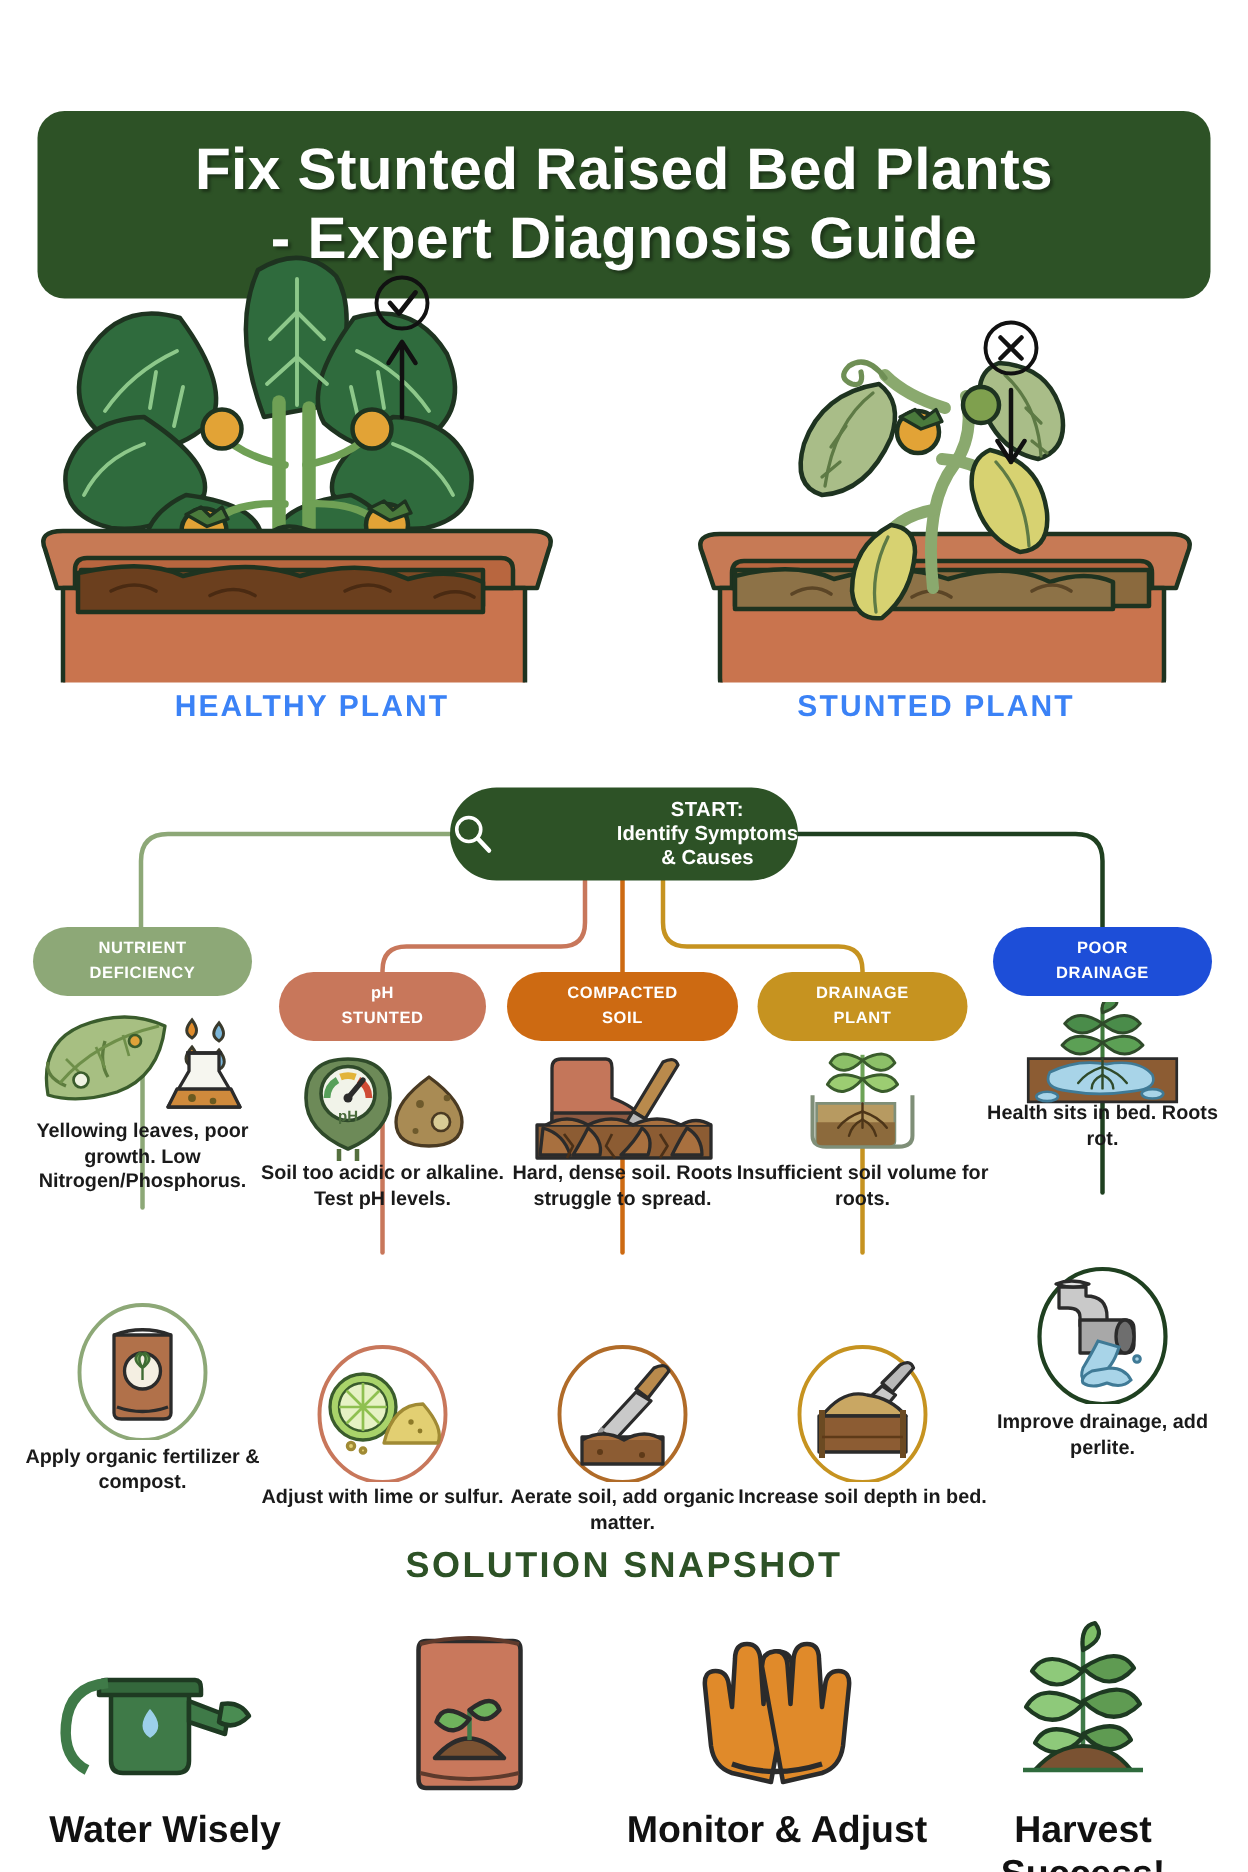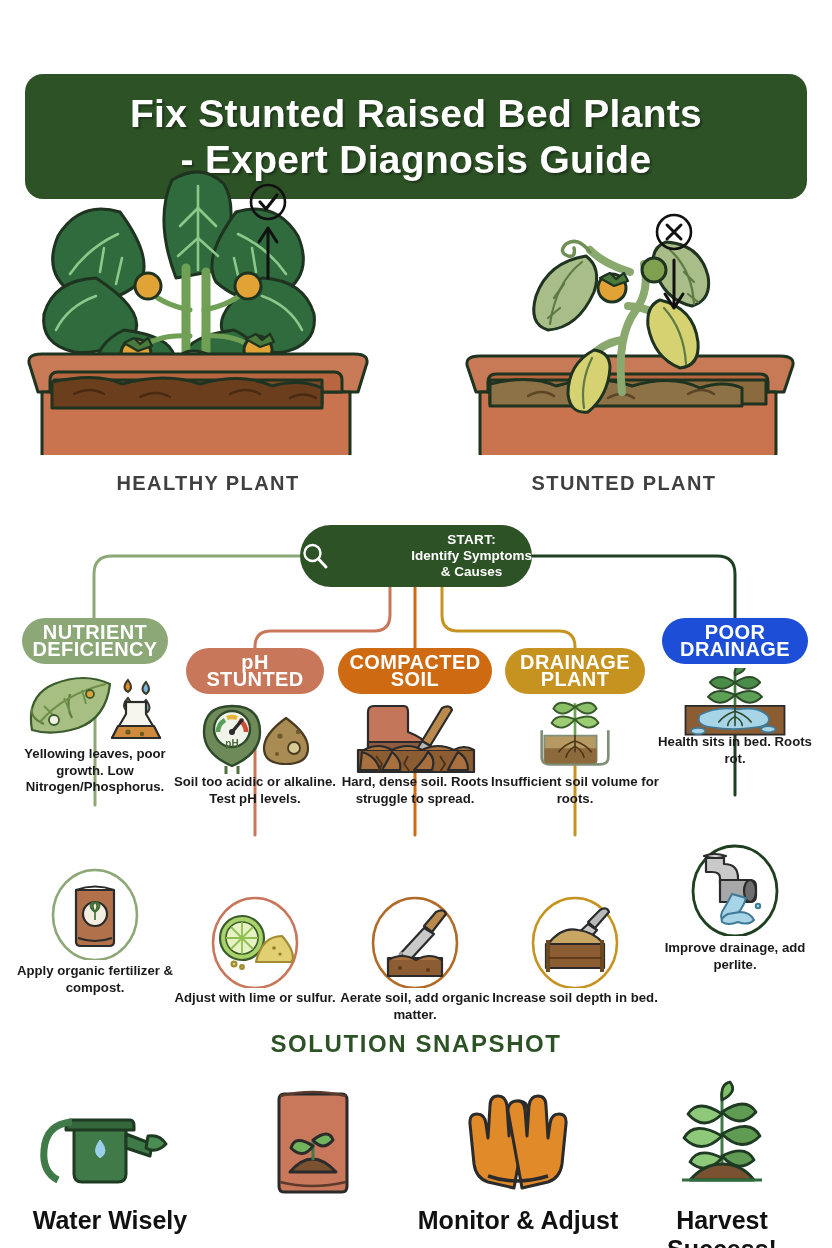--- a/index.html
+++ b/index.html
@@ -22,40 +22,40 @@
     line-height: 46px; text-shadow: 2px 2px 2px rgba(0,0,0,.35);
   }
 
   
   .compare { position: absolute; left: 0; top: 160px; width: 832px; height: 345px; }
   .cmp-col { position: absolute; top: 0; width: 416px; height: 345px; }
   .cmp-col.left { left: 0; }
   .cmp-col.right { left: 416px; }
   .cmp-art { position: absolute; left: 0; top: 0; width: 416px; height: 295px; }
   .cmp-label {
-    position: absolute; left: 0; top: 312px; width: 416px; text-align: center;
-    font-size: 20px; font-weight: bold; letter-spacing: 1.4px; color: #404040;
+    position: absolute; left: 0; top: 300px; width: 416px; text-align: center;
+    font-size: 20px; font-weight: bold; letter-spacing: 1.4px; color: #3b82f6;
   }
 
   
   .flow { position: absolute; left: 0; top: 505px; width: 832px; height: 510px; }
   .connectors { position: absolute; left: 0; top: 0; width: 832px; height: 510px; }
 
   .start-node {
     position: absolute; left: 300px; top: 20px; width: 232px; height: 62px;
     background: #2d5226; border-radius: 31px;
     display: flex; align-items: center; justify-content: space-between; gap: 8px;
   }
   .start-text { color: #fff; font-size: 13.5px; font-weight: bold; line-height: 16px; text-align: center; }
   .start-text .l1 { letter-spacing: .3px; }
 
   .pill {
     position: absolute; height: 46px; border-radius: 23px;
     display: flex; align-items: center; justify-content: center;
-    color: #fff; font-size: 20px; font-weight: bold; line-height: 17px;
+    color: #fff; font-size: 11px; font-weight: bold; line-height: 17px;
     text-align: center; letter-spacing: .4px;
   }
 
   .branch { position: absolute; width: 170px; }
   .sym-icon { position: absolute; width: 170px; height: 72px; }
   .sym-text {
     position: absolute; width: 178px; left: -4px; text-align: center;
     font-size: 13.2px; font-weight: bold; color: #1a1a1a; line-height: 16.5px;
   }
   .sol-ring { position: absolute; width: 170px; height: 92px; }

